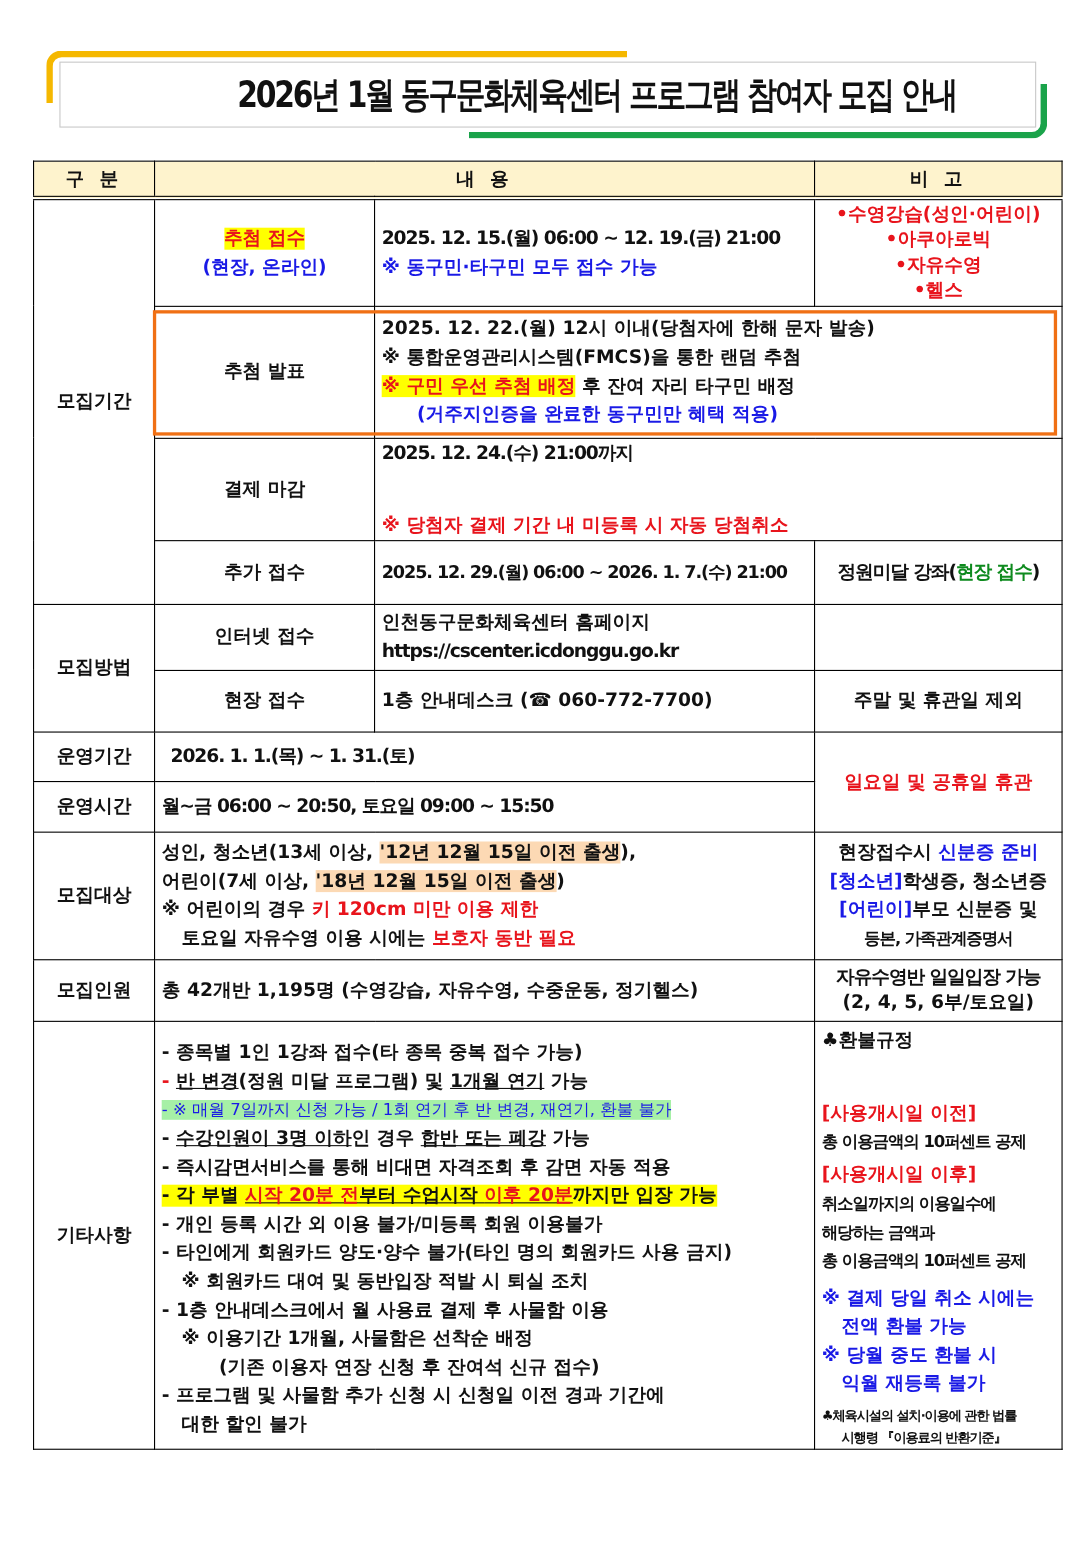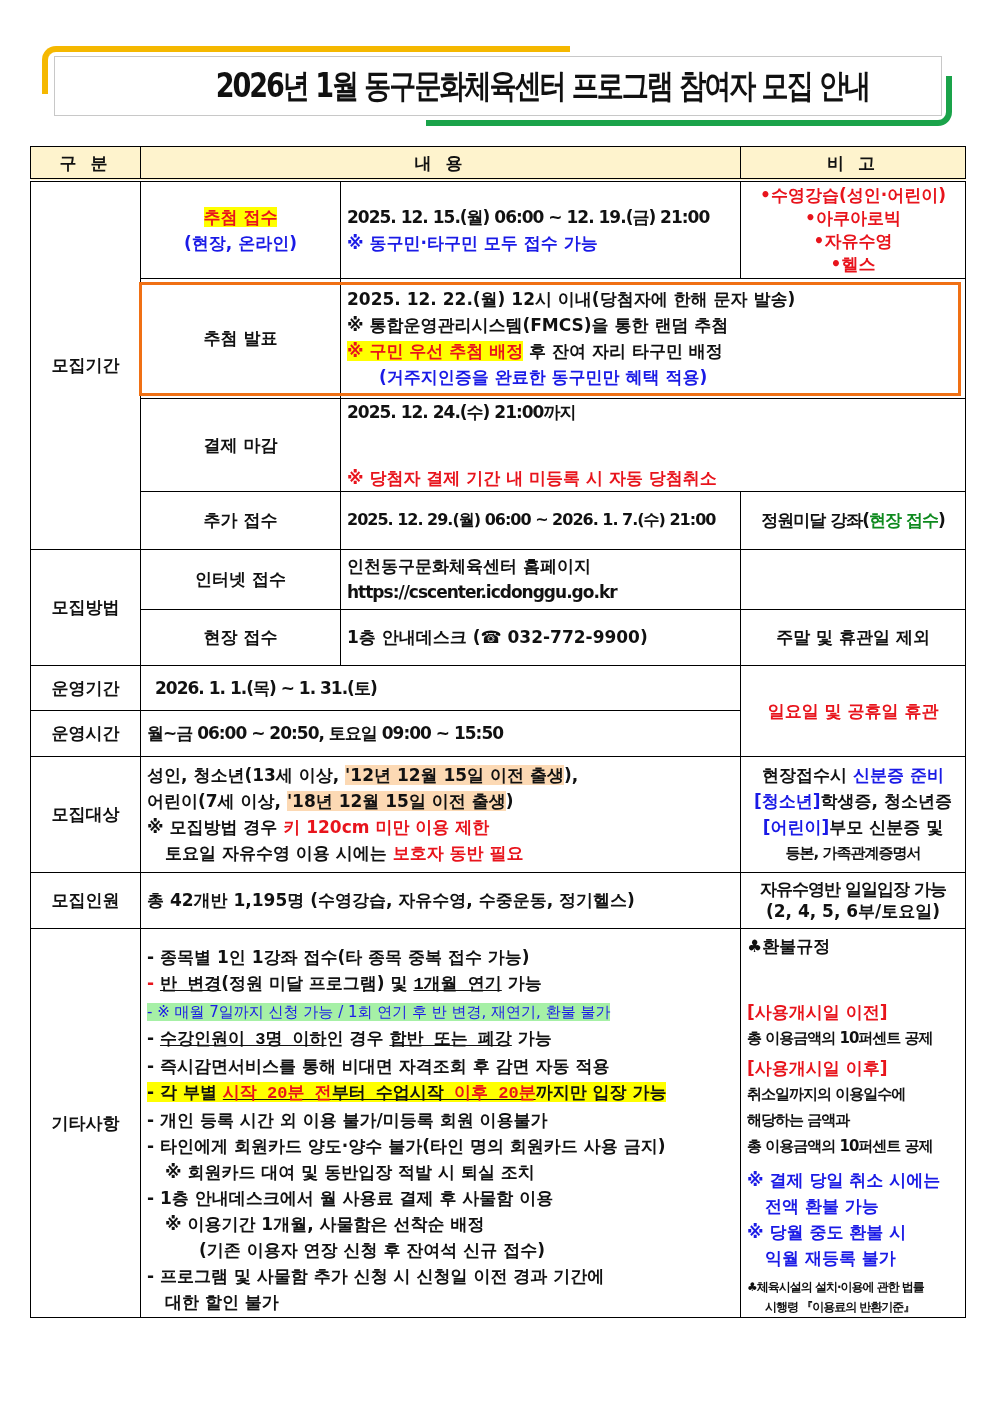--- a/index.html
+++ b/index.html
@@ -13,21 +13,21 @@
   table.main td,table.main th{border:1px solid #000;font-size:17px;font-weight:bold;line-height:26px;vertical-align:middle;padding:0 6px;}
   th{background:#fef3cd;font-size:21px;height:31px;letter-spacing:4px;}
   tr.headrow th{border-bottom:4px double #000;}
   .c{text-align:center;}
   .red{color:#e8141c;margin-top:40px;}
   .blue{color:#1a1ae6;}
   .green{color:#0e8a1e;}
   .hl-yellow{background:#ffff00;}
   .hl-peach{background:#fcd9b4;}
   .hl-green{background:#a6f0a6;}
-  .ul{text-decoration:underline;font-family:Liberation Mono, monospace;}
+  .ul{text-decoration:underline;}
   .orange-box{position:absolute;left:139px;top:282px;width:822px;height:114px;border:3px solid #f07014;box-sizing:border-box;pointer-events:none;}
   .small{font-size:15px;}
   .narrow{letter-spacing:-1px;}
   .ind1{padding-left:18px;}
   .ind2{padding-left:32px;}
   .line{display:block;}
 </style>
 </head>
 <body>
 
@@ -96,40 +96,40 @@
     <td rowspan="2" class="c">모집방법</td>
     <td class="c">인터넷 접수</td>
     <td>
       <span class="line">인천동구문화체육센터 홈페이지</span>
       <span class="line narrow">https://cscenter.icdonggu.go.kr</span>
     </td>
     <td></td>
   </tr>
   <tr style="height:56px">
     <td class="c">현장 접수</td>
-    <td><span>1층 안내데스크 (</span><span>☎</span><span> 032-772-9900)</span></td>
+    <td><span>1층 안내데스크 (</span><span>☎</span><span> 060-772-7700)</span></td>
     <td class="c">주말 및 휴관일 제외</td>
   </tr>
 
   <tr style="height:45px">
     <td class="c">운영기간</td>
     <td colspan="2" style="padding-left:14px" class="narrow">2026. 1. 1.(목) ~ 1. 31.(토)</td>
     <td rowspan="2" class="c red">일요일 및 공휴일 휴관</td>
   </tr>
   <tr style="height:46px">
     <td class="c">운영시간</td>
     <td colspan="2" class="narrow">월~금 06:00 ~ 20:50, 토요일 09:00 ~ 15:50</td>
   </tr>
 
   <tr style="height:116px">
     <td class="c">모집대상</td>
     <td colspan="2">
       <span class="line"><span>성인, 청소년(13세 이상, </span><span class="hl-peach">'12년 12월 15일 이전 출생</span><span>),</span></span>
       <span class="line"><span>어린이(7세 이상, </span><span class="hl-peach">'18년 12월 15일 이전 출생</span><span>)</span></span>
-      <span class="line"><span>※ 모집방법 경우 </span><span class="red">키 120cm 미만 이용 제한</span></span>
+      <span class="line"><span>※ 어린이의 경우 </span><span class="red">키 120cm 미만 이용 제한</span></span>
       <span class="line ind1"><span>토요일 자유수영 이용 시에는 </span><span class="red">보호자 동반 필요</span></span>
     </td>
     <td class="c" style="line-height:26px">
       <span class="line"><span>현장접수시 </span><span class="blue">신분증 준비</span></span>
       <span class="line"><span class="blue">[청소년]</span><span>학생증, 청소년증</span></span>
       <span class="line"><span class="blue">[어린이]</span><span>부모 신분증 및</span></span>
       <span class="line narrow small">등본, 가족관계증명서</span>
     </td>
   </tr>
 

